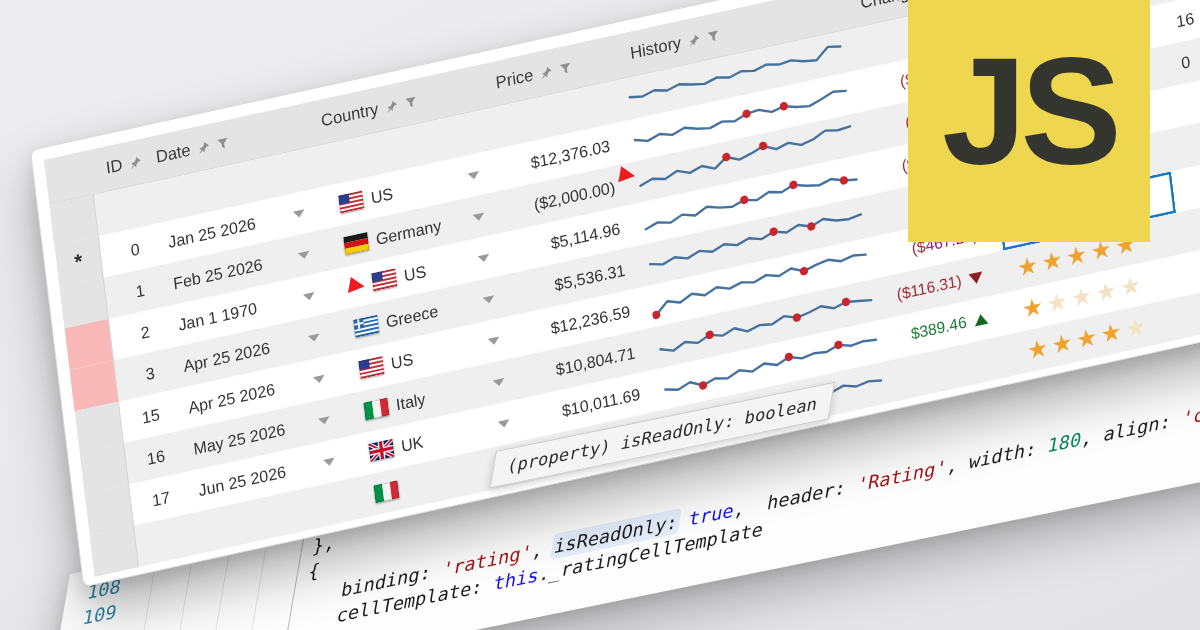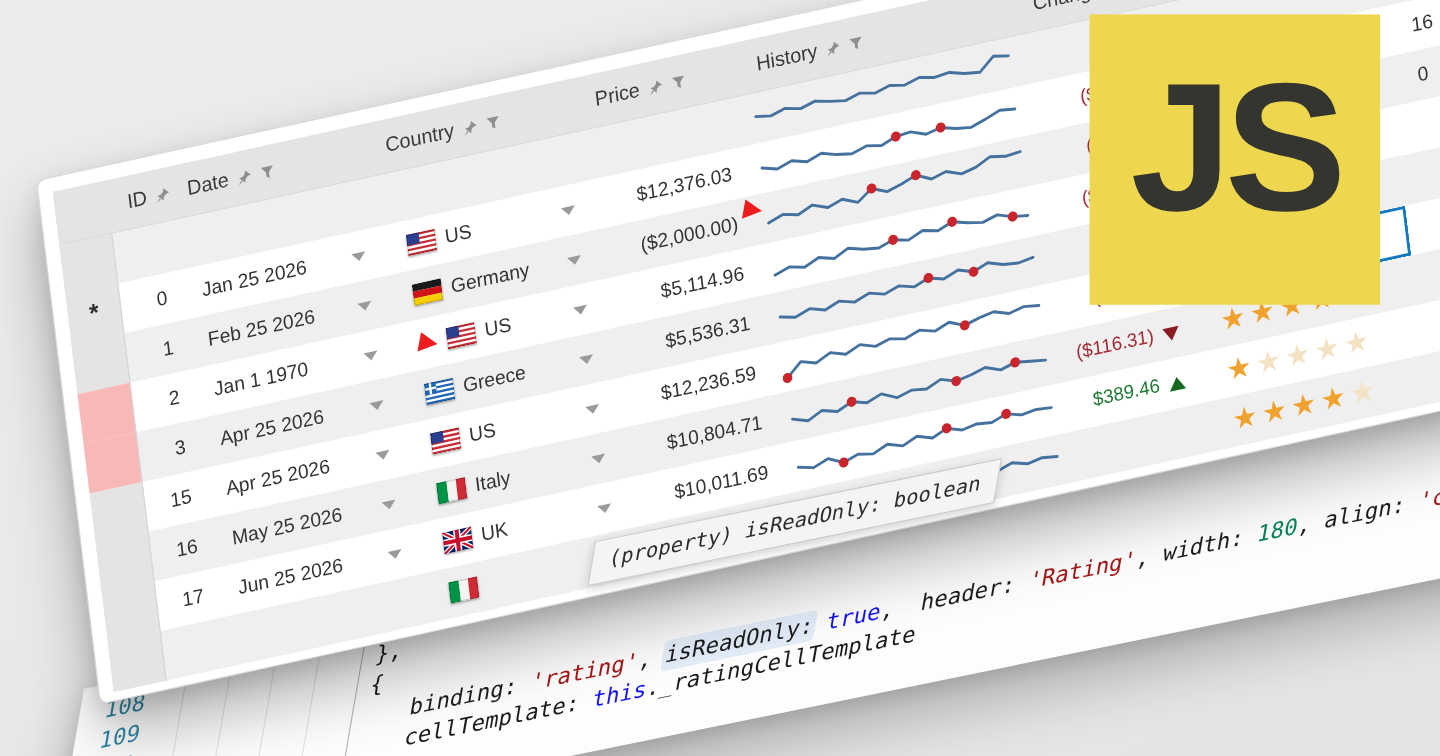--- a/index.html
+++ b/index.html
@@ -59,21 +59,21 @@
   .dd{position:absolute;right:12px;top:50%;margin-top:-3px;width:0;height:0;
     border-left:6px solid transparent;border-right:6px solid transparent;border-top:7px solid #9a9a9a;}
   .flag{width:25px;height:18px;flex:0 0 auto;box-shadow:0 1px 2px rgba(0,0,0,.35);}
   .errmark{width:0;height:0;border-left:16px solid #ee1c1c;border-top:8px solid transparent;
     border-bottom:8px solid transparent;transform:rotate(18deg);}
   .errmark.at-right{position:absolute;right:-6px;top:4px;}
   .spark{width:228px;height:38px;margin-left:6px;}
 
   
   #badge{position:absolute;left:908px;top:0;width:242px;height:242px;background:#eed74f;z-index:40;
-    display:flex;align-items:center;justify-content:center;margin-top:12px;}
+    display:flex;align-items:center;justify-content:center;}
   #badge .jstext{font-family:"Liberation Sans",sans-serif;font-weight:700;font-size:152px;
     letter-spacing:-6px;color:#35352f;transform:translateY(-10px);}
 </style>
 </head>
 <body>
 
 <div id="canvas">
 
   <div id="editorPanel">
     <div id="guides">

